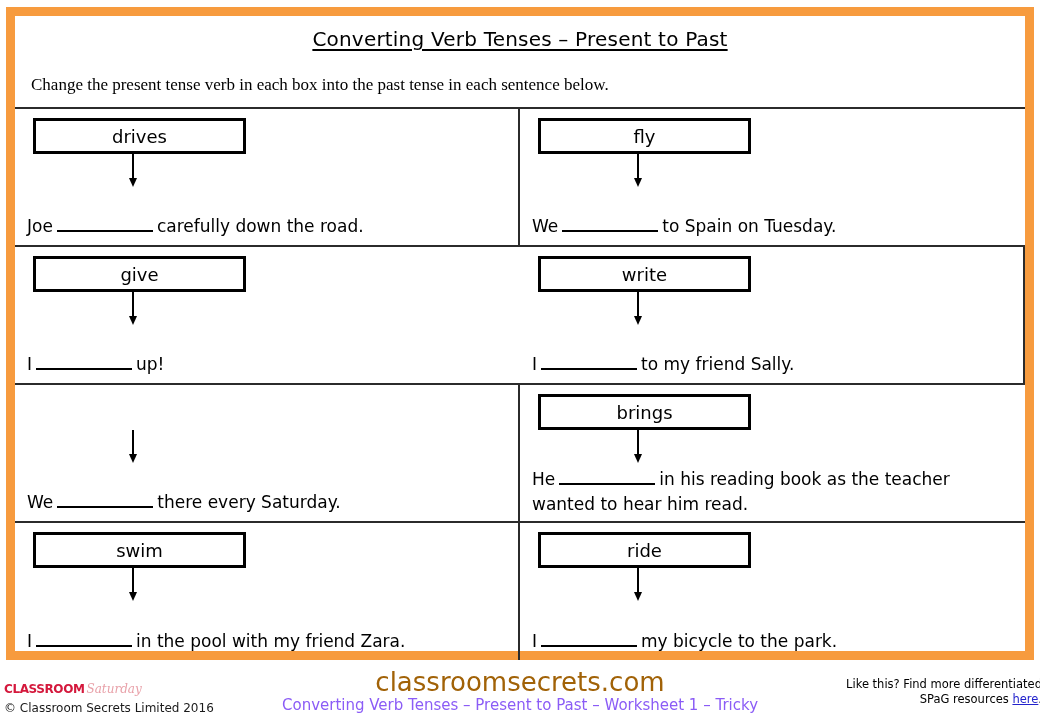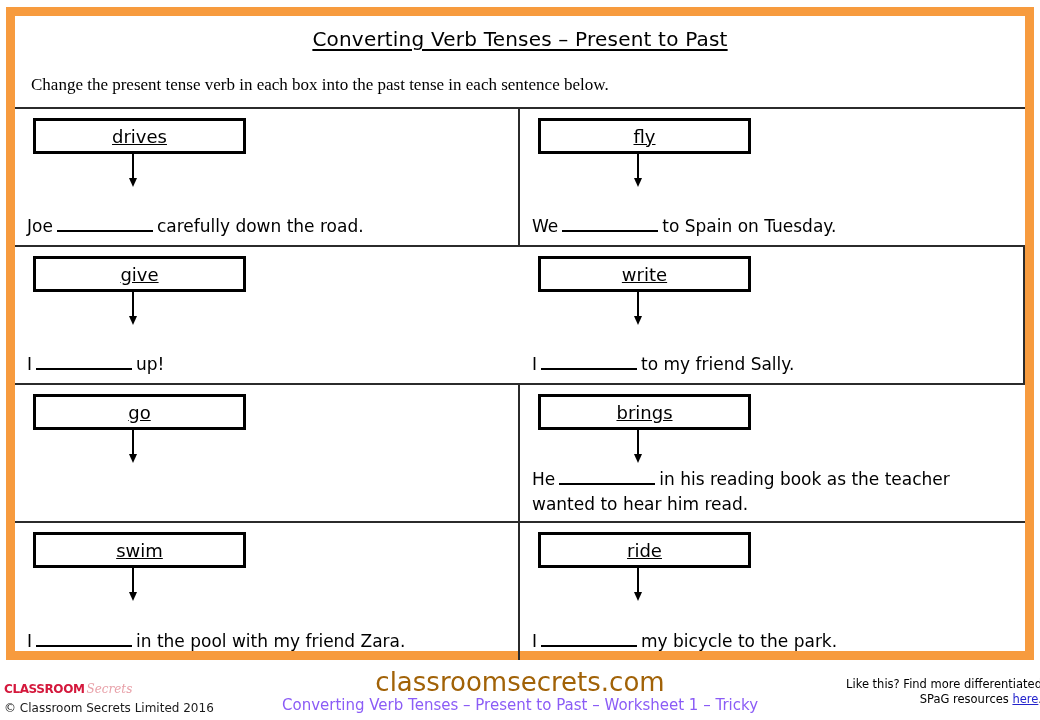--- a/index.html
+++ b/index.html
@@ -86,21 +86,20 @@
     border-bottom: 2px solid #2b2b2b;
   }
   .grid-row:last-child {
     border-bottom: none;
   }
   .cell {
     position: relative;
     width: 50%;
     box-sizing: border-box;
     padding: 9px 14px 0 10px;
-    text-decoration: underline;
   }
   .cell.left {
     border-right: 2px solid #2b2b2b;
   }
 
   
   .row-h1 { height: 138px; }
   .row-h2 { height: 138px; }
   .row-h3 { height: 138px; }
   .row-h4 { height: 137px; }
@@ -295,27 +294,27 @@
               <polygon points="3,24 11,24 7,33" fill="#000"></polygon>
             </svg>
             <div class="sentence">
               <span>I</span><span class="blank"></span><span>to my friend Sally.</span>
             </div>
           </div>
         </div>
 
         <div class="grid-row row-h3">
           <div class="cell left">
-            <div class="word-box">
-              <span class="word-box-text">go</span>
-            </div>
-            <svg class="arrow" viewBox="0 0 14 34">
-              <line x1="7" y1="0" x2="7" y2="25" stroke="#000" stroke-width="2"></line>
-              <polygon points="3,24 11,24 7,33" fill="#000"></polygon>
-            </svg>
+            <svg class="arrow" viewBox="0 0 14 34">
+              <line x1="7" y1="0" x2="7" y2="25" stroke="#000" stroke-width="2"></line>
+              <polygon points="3,24 11,24 7,33" fill="#000"></polygon>
+            </svg>
+            <div class="sentence">
+              <span>We</span><span class="blank"></span><span>there every Saturday.</span>
+            </div>
           </div>
           <div class="cell">
             <div class="word-box">
               <span class="word-box-text">brings</span>
             </div>
             <svg class="arrow" viewBox="0 0 14 34">
               <line x1="7" y1="0" x2="7" y2="25" stroke="#000" stroke-width="2"></line>
               <polygon points="3,24 11,24 7,33" fill="#000"></polygon>
             </svg>
             <div class="sentence two-line">
@@ -353,21 +352,21 @@
 
       </div>
     </div>
   </div>
 
   <div class="footer">
 
     <div class="logo-block">
       <div class="logo-mark">
         <span class="logo-classroom">CLASSROOM</span>
-        <span class="logo-secrets">Secrets</span>
+        <span class="logo-secrets">Saturday</span>
       </div>
       <div class="logo-copyright">© Classroom Secrets Limited 2016</div>
     </div>
 
     <div class="center-block">
       <div class="site-name">classroomsecrets.com</div>
       <div class="sheet-caption">Converting Verb Tenses – Present to Past – Worksheet 1 – Tricky</div>
     </div>
 
     <div class="promo-block">

